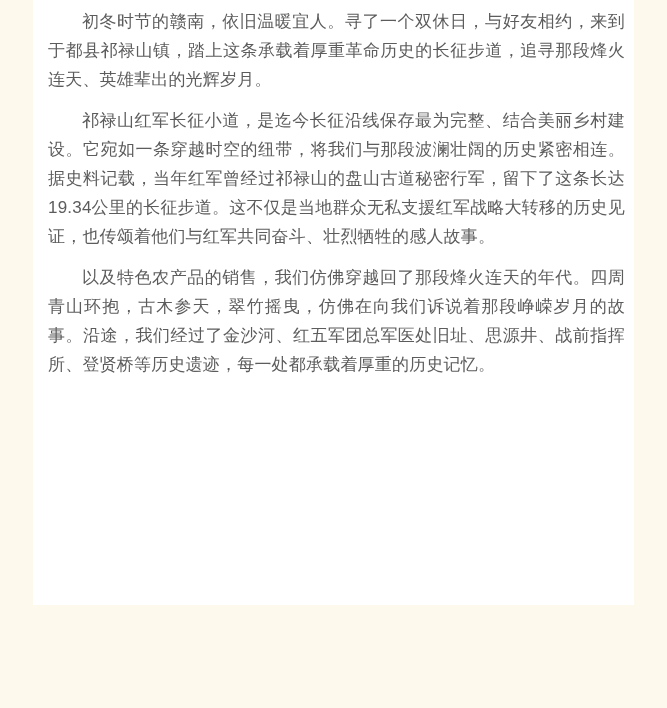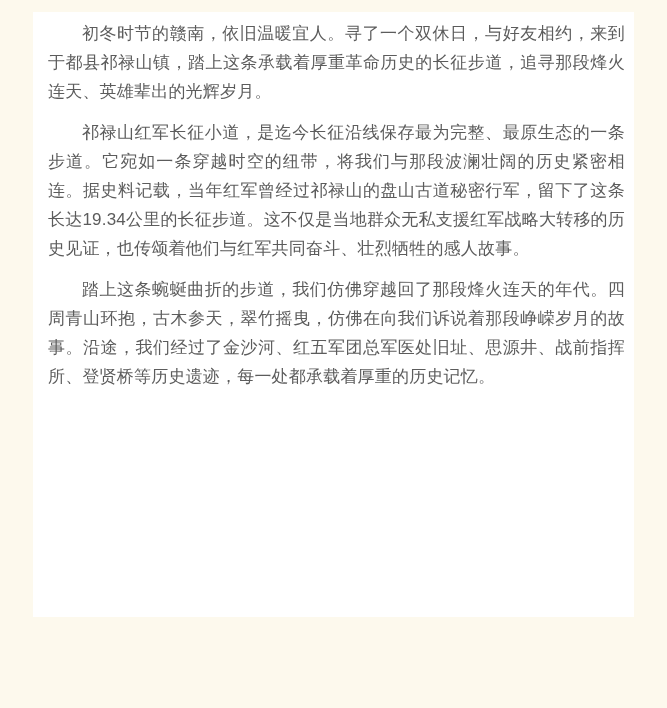--- a/index.html
+++ b/index.html
@@ -9,21 +9,21 @@
   body {
     width: 667px;
     height: 708px;
     background: #fdf9ed;
     overflow: hidden;
     font-family: "Liberation Sans", sans-serif;
   }
   .article-card {
     position: absolute;
     left: 33px;
-    top: 12px;
+    top: 0;
     width: 601px;
     height: 605px;
     background: #ffffff;
     box-sizing: border-box;
     padding: 7px 9px 0 15px;
   }
   .article-card p {
     margin: 0 0 12px 0;
     font-size: 17px;
     line-height: 29px;
@@ -33,16 +33,16 @@
     letter-spacing: 0.2px;
     font-family: "Liberation Sans", sans-serif;
   }
 </style>
 </head>
 <body>
 
 <div>
   <div class="article-card">
     <p>初冬时节的赣南，依旧温暖宜人。寻了一个双休日，与好友相约，来到于都县祁禄山镇，踏上这条承载着厚重革命历史的长征步道，追寻那段烽火连天、英雄辈出的光辉岁月。</p>
-    <p>祁禄山红军长征小道，是迄今长征沿线保存最为完整、最原生态的一条步道。它宛如一条穿越时空的纽带，将我们与那段波澜壮阔的历史紧密相连。据史料记载，当年红军曾经过祁禄山的盘山古道秘密行军，留下了这条长达19.34公里的长征步道。这不仅是当地群众无私支援红军战略大转移的历史见证，也传颂着他们与红军共同奋斗、壮烈牺牲的感人故事。</p>
-    <p>踏上这条蜿蜒曲折的步道，我们仿佛穿越回了那段烽火连天的年代。四周青山环抱，古木参天，翠竹摇曳，仿佛在向我们诉说着那段峥嵘岁月的故事。沿途，我们经过了金沙河、红五军团总军医处旧址、思源井、战前指挥所、登贤桥等历史遗迹，每一处都承载着厚重的历史记忆。</p>
+    <p>祁禄山红军长征小道，是迄今长征沿线保存最为完整、结合美丽乡村建设。它宛如一条穿越时空的纽带，将我们与那段波澜壮阔的历史紧密相连。据史料记载，当年红军曾经过祁禄山的盘山古道秘密行军，留下了这条长达19.34公里的长征步道。这不仅是当地群众无私支援红军战略大转移的历史见证，也传颂着他们与红军共同奋斗、壮烈牺牲的感人故事。</p>
+    <p>以及特色农产品的销售，我们仿佛穿越回了那段烽火连天的年代。四周青山环抱，古木参天，翠竹摇曳，仿佛在向我们诉说着那段峥嵘岁月的故事。沿途，我们经过了金沙河、红五军团总军医处旧址、思源井、战前指挥所、登贤桥等历史遗迹，每一处都承载着厚重的历史记忆。</p>
   </div>
 </div>
 
 </body></html>

